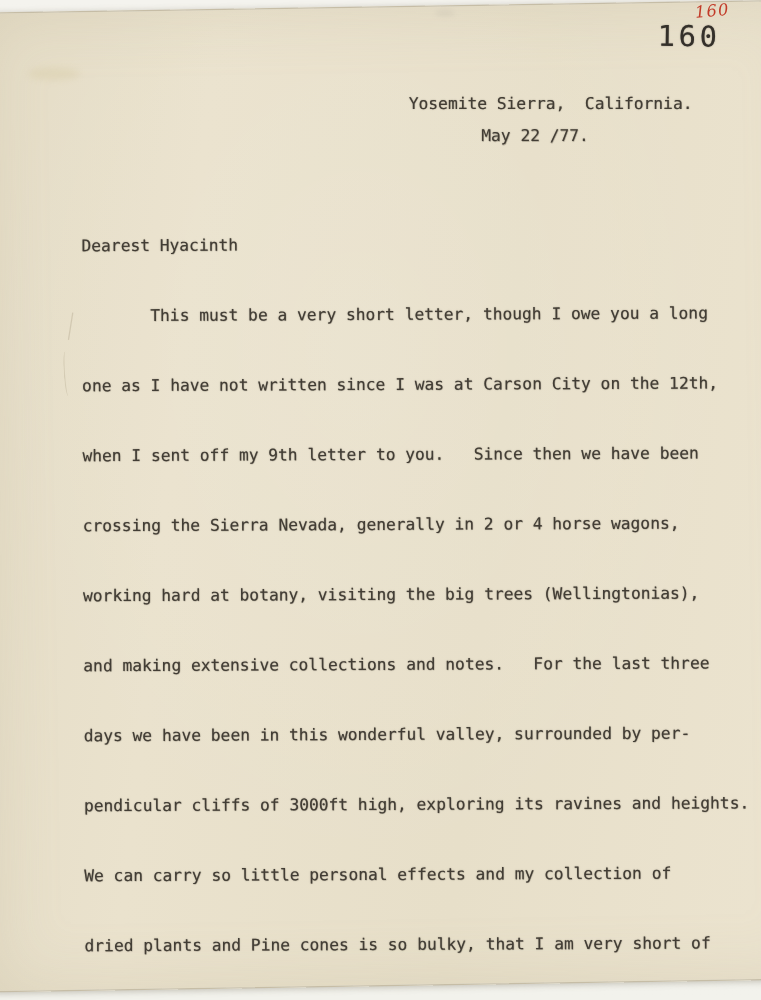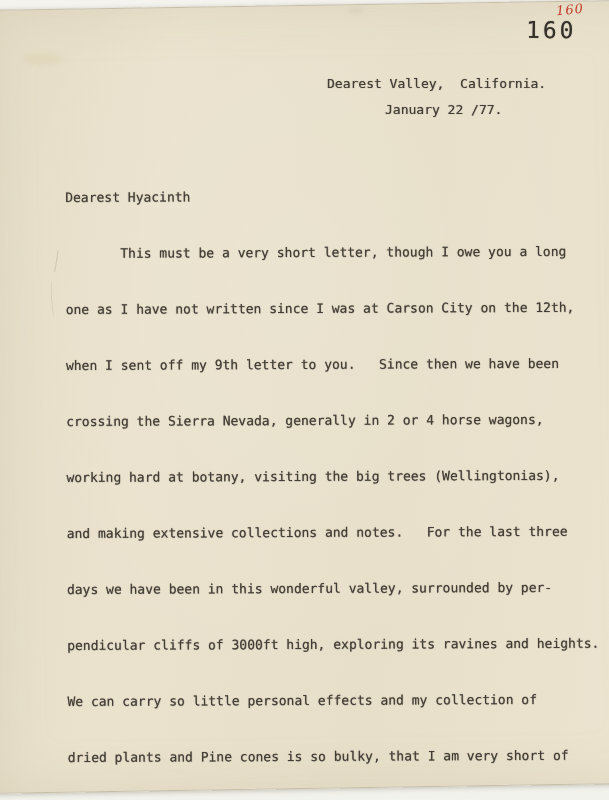--- a/index.html
+++ b/index.html
@@ -79,22 +79,22 @@
   <div class="content">
 
     <div class="smudge"></div>
     <div class="smudge-2"></div>
     <div class="crease-1"></div>
     <div class="crease-2"></div>
 
     <div class="handwritten-number">160</div>
     <div class="stamp-number">160</div>
 
-    <div class="typed heading-place">Dearest Valley,  California.</div>
-    <div class="typed heading-date">January 22 /77.</div>
+    <div class="typed heading-place">Yosemite Sierra,  California.</div>
+    <div class="typed heading-date">May 22 /77.</div>
 
     <div class="typed body-block">
       <div class="line">Dearest Hyacinth</div>
       <div class="line">       This must be a very short letter, though I owe you a long</div>
       <div class="line">one as I have not written since I was at Carson City on the 12th,</div>
       <div class="line">when I sent off my 9th letter to you.   Since then we have been</div>
       <div class="line">crossing the Sierra Nevada, generally in 2 or 4 horse wagons,</div>
       <div class="line">working hard at botany, visiting the big trees (Wellingtonias),</div>
       <div class="line">and making extensive collections and notes.   For the last three</div>
       <div class="line">days we have been in this wonderful valley, surrounded by per-</div>

